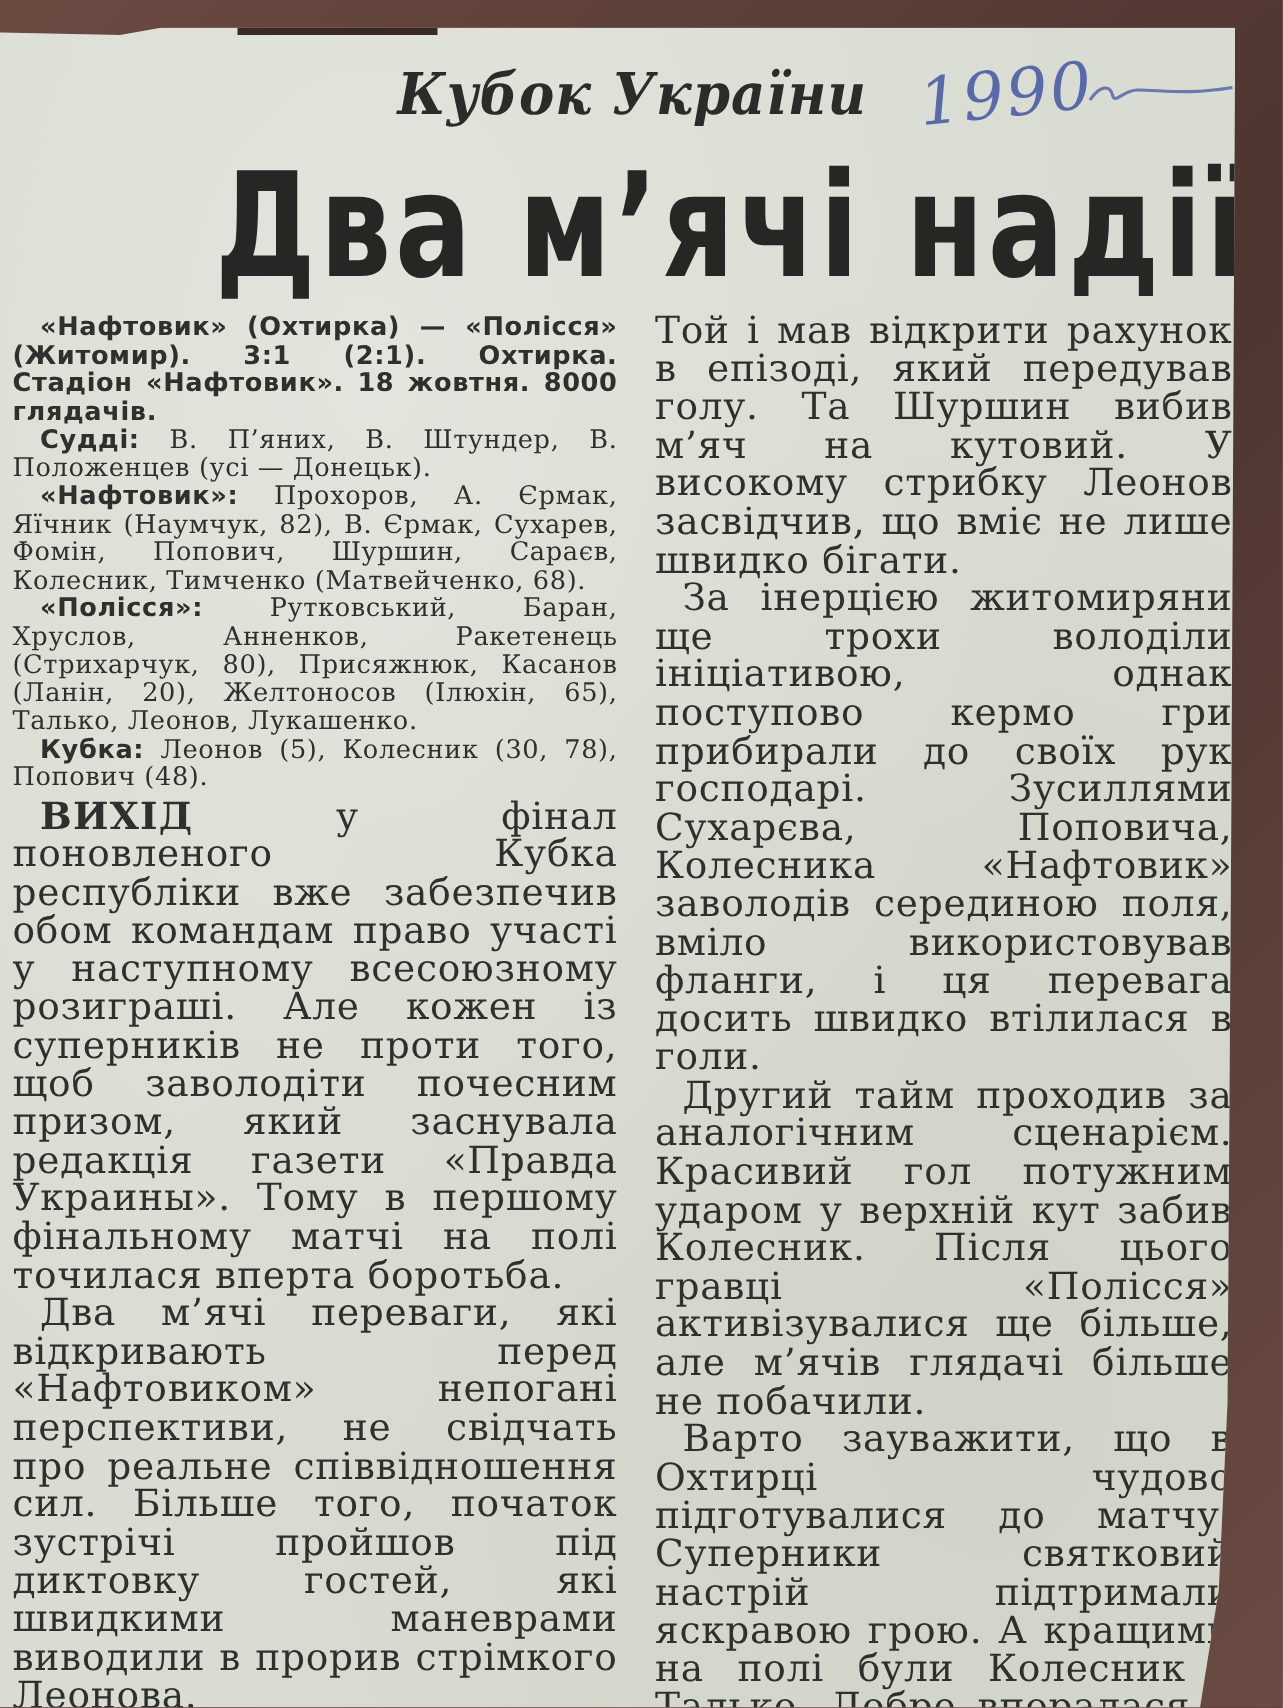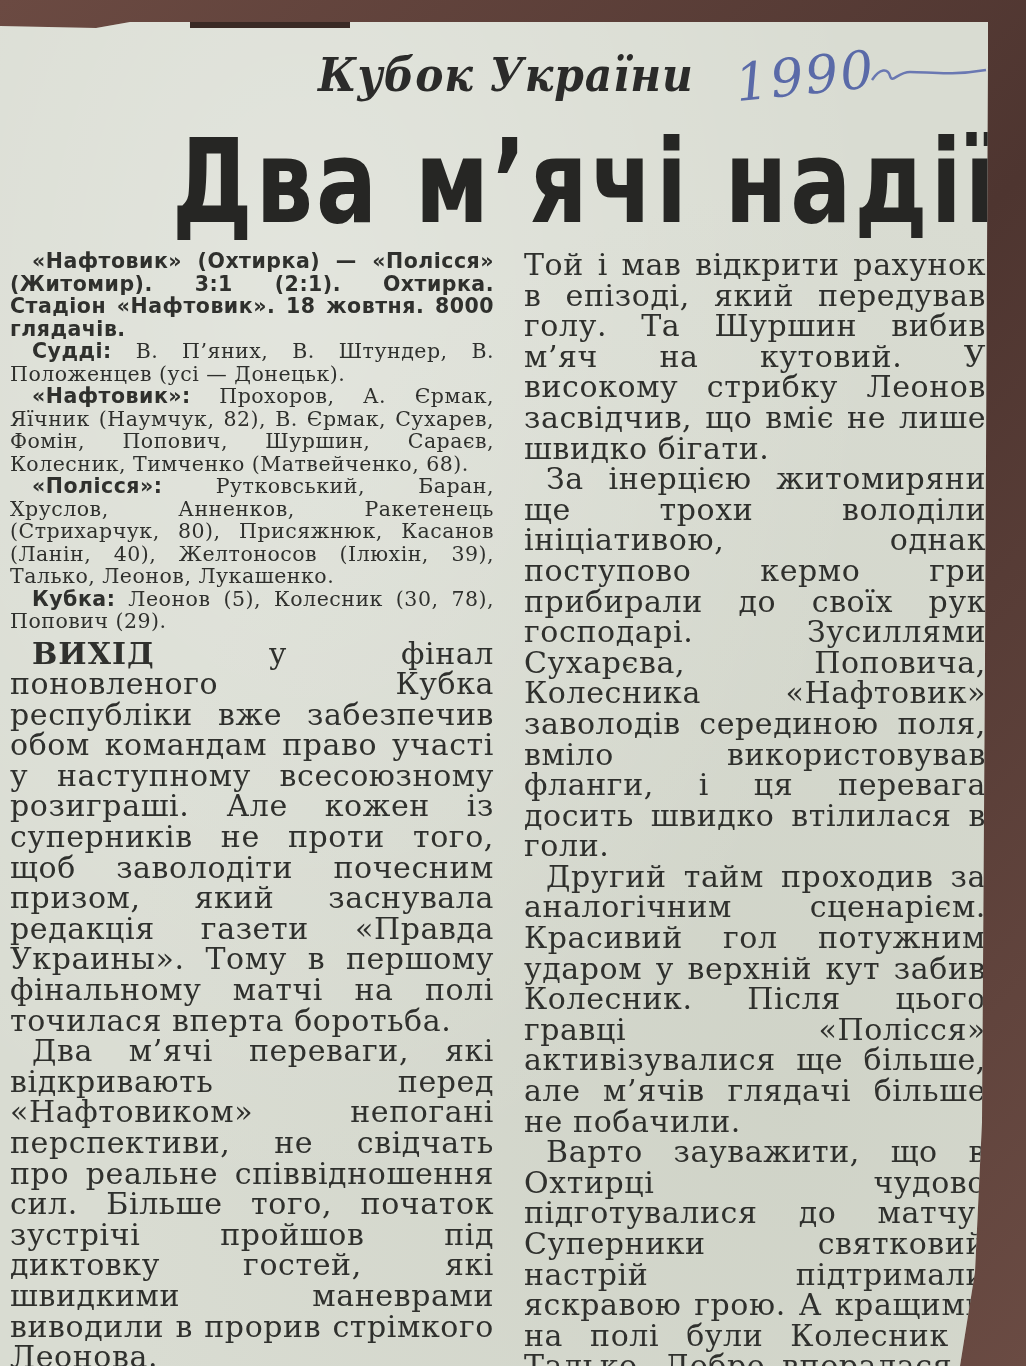--- a/index.html
+++ b/index.html
@@ -147,22 +147,22 @@
     <path d="M2 18 C10 6, 18 6, 20 14 C22 22, 28 10, 40 10 C60 10, 80 14, 116 8" stroke="#6a78b2" stroke-width="2.5" fill="none"></path>
   </svg>
 
   <div class="headline">Два м’ячі надії</div>
 
   <div class="col col-left">
     <div class="info">
       <p class="first b">«Нафтовик» (Охтирка) — «Полісся» (Житомир). 3:1 (2:1). Охтирка. Стадіон «Нафтовик». 18 жовтня. 8000 глядачів.</p>
       <p><span class="b">Судді:</span> <span style="font-family:'DejaVu Serif',serif">В. П’яних, В. Штундер, В. Положенцев (усі — Донецьк).</span></p>
       <p><span class="b">«Нафтовик»:</span> <span style="font-family:'DejaVu Serif',serif">Прохоров, А. Єрмак, Яїчник (Наумчук, 82), В. Єрмак, Сухарев, Фомін, Попович, Шуршин, Сараєв, Колесник, Тимченко (Матвейченко, 68).</span></p>
-      <p><span class="b">«Полісся»:</span> <span style="font-family:'DejaVu Serif',serif">Рутковський, Баран, Хруслов, Анненков, Ракетенець (Стрихарчук, 80), Присяжнюк, Касанов (Ланін, 40), Желтоносов (Ілюхін, 39), Талько, Леонов, Лукашенко.</span></p>
-      <p><span class="b">Кубка:</span> <span style="font-family:'DejaVu Serif',serif">Леонов (5), Колесник (30, 78), Попович (29).</span></p>
+      <p><span class="b">«Полісся»:</span> <span style="font-family:'DejaVu Serif',serif">Рутковський, Баран, Хруслов, Анненков, Ракетенець (Стрихарчук, 80), Присяжнюк, Касанов (Ланін, 20), Желтоносов (Ілюхін, 65), Талько, Леонов, Лукашенко.</span></p>
+      <p><span class="b">Кубка:</span> <span style="font-family:'DejaVu Serif',serif">Леонов (5), Колесник (30, 78), Попович (48).</span></p>
     </div>
 
     <div class="body left">
       <p><span class="lead-word">ВИХІД</span> <span>у фінал поновленого Кубка республіки вже забезпечив обом командам право участі у наступному всесоюзному розиграші. Але кожен із суперників не проти того, щоб заволодіти почесним призом, який заснувала редакція газети «Правда Украины». Тому в першому фінальному матчі на полі точилася вперта боротьба.</span></p>
       <p>Два м’ячі переваги, які відкривають перед «Нафтовиком» непогані перспективи, не свідчать про реальне співвідношення сил. Більше того, початок зустрічі пройшов під диктовку гостей, які швидкими маневрами виводили в прорив стрімкого Леонова.</p>
     </div>
   </div>
 
   <div class="col col-right">
     <div class="body">

